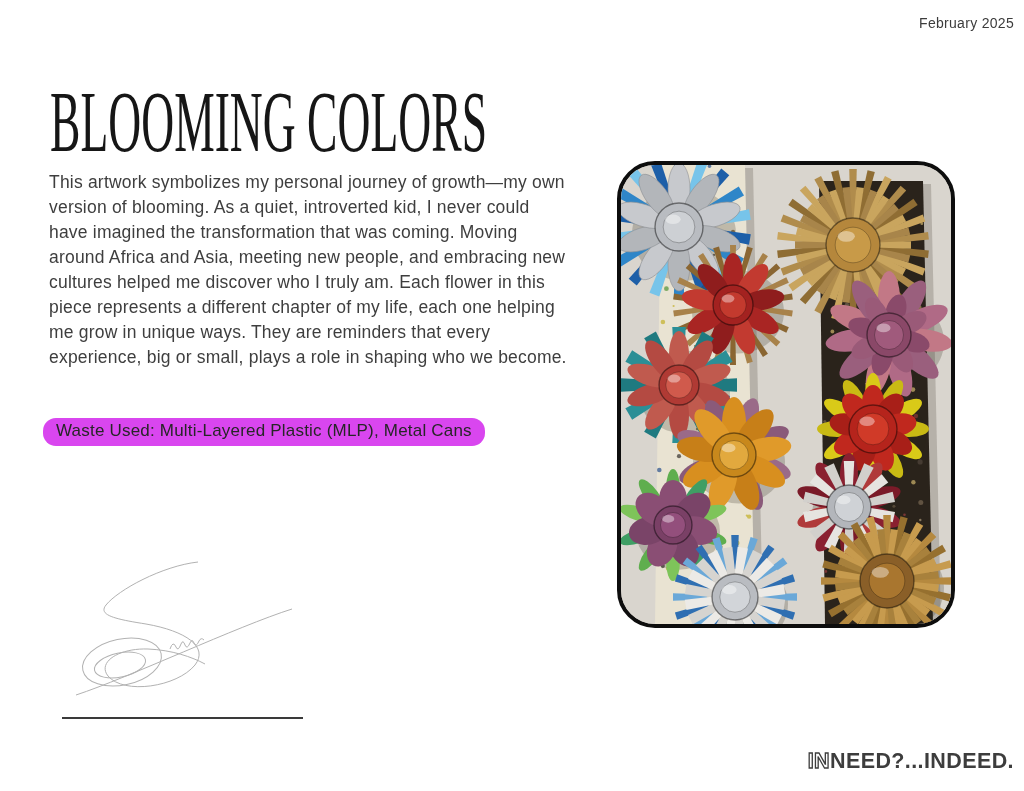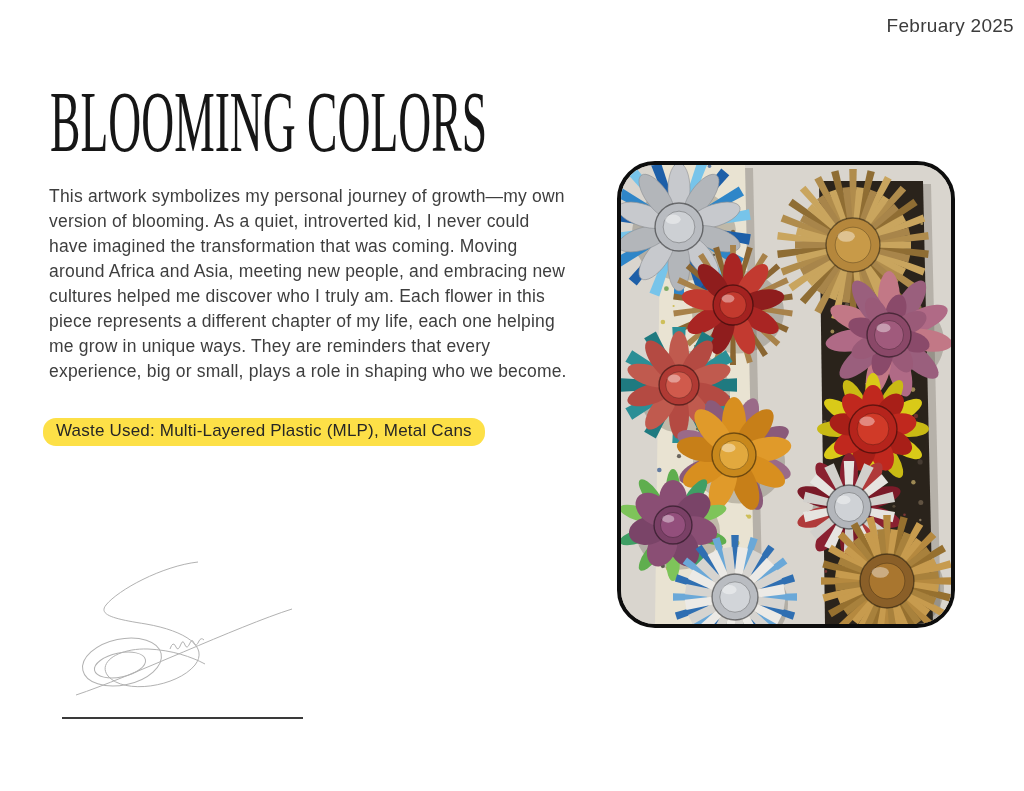--- a/index.html
+++ b/index.html
@@ -3,35 +3,35 @@
 <meta charset="utf-8">
 <style>
   * { margin:0; padding:0; box-sizing:border-box; }
   html,body { background:#ffffff; }
   .page {
     position:relative; width:1024px; height:791px; background:#ffffff;
     font-family:"Liberation Sans", sans-serif; overflow:hidden;
   }
   .date {
     position:absolute; top:15px; right:10px;
-    font-size:19px; color:#3c3c3c; letter-spacing:.3px;
+    font-size:14px; color:#3c3c3c; letter-spacing:.3px;
   }
   .title {
     position:absolute; left:50px; top:78px;
     font-family:"Liberation Serif", serif; font-weight:400;
     font-size:76px; line-height:1; color:#161616; white-space:nowrap;
     transform:scale(0.60,1.14); transform-origin:left top;
   }
   .body-text {
-    position:absolute; left:49px; top:184px; width:522px;
+    position:absolute; left:49px; top:170px; width:522px;
     font-size:17.5px; line-height:25px; color:#3e3e3e; letter-spacing:.2px;
   }
   .waste-pill {
     position:absolute; left:43px; top:418px;
-    display:inline-block; background:#fde047; border-radius:13px;
+    display:inline-block; background:#d946ef; border-radius:13px;
     padding:3px 13px 5px 13px; font-size:17px; color:#262626; letter-spacing:.2px;
   }
   .signature-wrap { position:absolute; left:58px; top:552px; width:250px; }
   .signature-wrap svg { display:block; }
   .sig-line {
     position:absolute; left:62px; top:717px; width:241px; height:2px; background:#3a3a3a;
   }
   .sig-name {
     position:absolute; left:62px; top:723px; width:241px; text-align:center;
     font-size:17px; color:#3a3a3a;
@@ -596,14 +596,17 @@
           <polygon points="-2.5,-20 2.5,-20 3.75,-52 -3.75,-52" fill="#a8813c" transform="rotate(323)"></polygon>
           <polygon points="-2.5,-20 2.5,-20 3.75,-52 -3.75,-52" fill="#c79b4e" transform="rotate(338)"></polygon>
           <polygon points="-2.5,-20 2.5,-20 3.75,-52 -3.75,-52" fill="#a8813c" transform="rotate(353)"></polygon>
           <circle r="27" fill="#8a5f28" stroke="rgba(0,0,0,0.45)" stroke-width="1.4"></circle>
           <circle r="17.82" fill="#a9762f" stroke="rgba(0,0,0,0.25)" stroke-width="1"></circle>
           <ellipse cx="-6.75" cy="-8.64" rx="8.64" ry="5.4" fill="rgba(255,255,255,0.4)"></ellipse>
         </g>
       </svg>
   </div>
 
+  <div class="logo">
+    <span class="outline">IN</span><span>NEED?...INDEED.</span>
+  </div>
 
 </div>
 
 </body></html>

